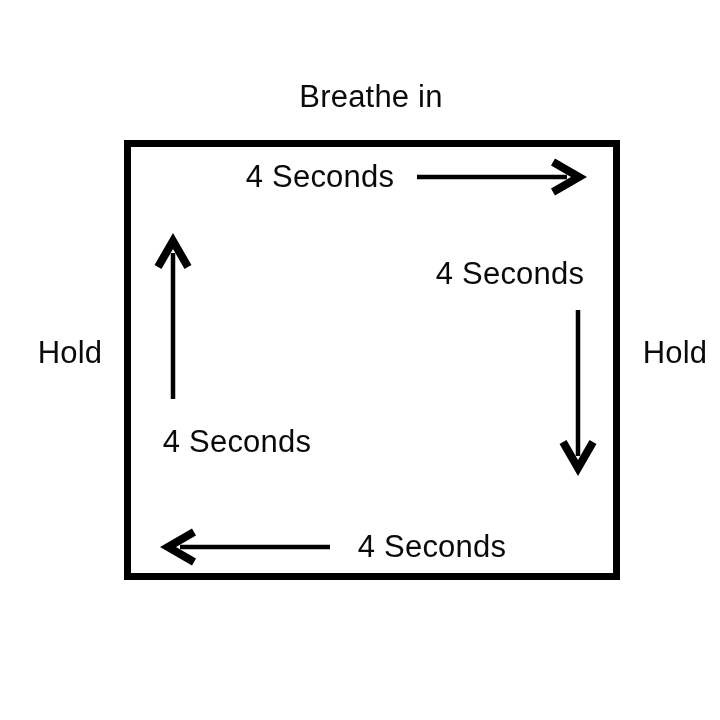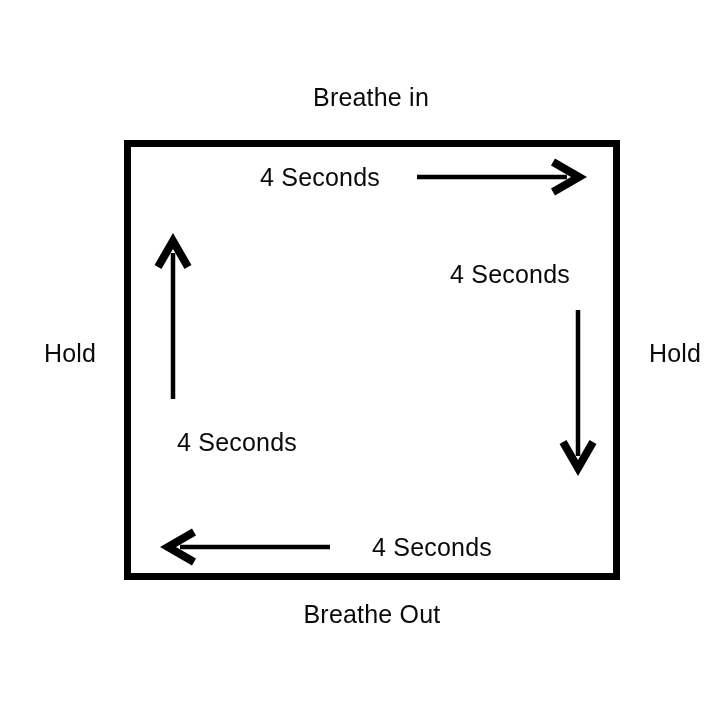--- a/index.html
+++ b/index.html
@@ -19,21 +19,21 @@
     position:absolute;
     left:124px;top:140px;
     width:496px;height:440px;
     box-sizing:border-box;
     border:7px solid #000;
     background:transparent;
   }
   .lbl{
     position:absolute;
     transform:translate(-50%,-50%);
-    font-size:25px;
+    font-size:31px;
     font-weight:500;
     letter-spacing:0.2px;
     white-space:nowrap;
     color:#0a0a0a;
     text-align:right;
   }
   .arrow{
     position:absolute;
   }
   .arrow svg{display:block;}
@@ -46,21 +46,20 @@
 </style>
 </head>
 <body>
 
 <div class="stage">
 
   <div class="breath-box"></div>
 
   <div class="lbl" style="left:371px;top:97px;">Breathe in</div>
 
-  <div class="lbl" style="left:372px;top:614px;">Breathe Out</div>
 
   <div class="lbl" style="left:70px;top:353px;">Hold</div>
 
   <div class="lbl" style="left:675px;top:353px;">Hold</div>
 
   <div class="lbl" style="left:320px;top:177px;">4 Seconds</div>
 
   <div class="lbl" style="left:510px;top:274px;">4 Seconds</div>
 
   <div class="lbl" style="left:237px;top:442px;">4 Seconds</div>

